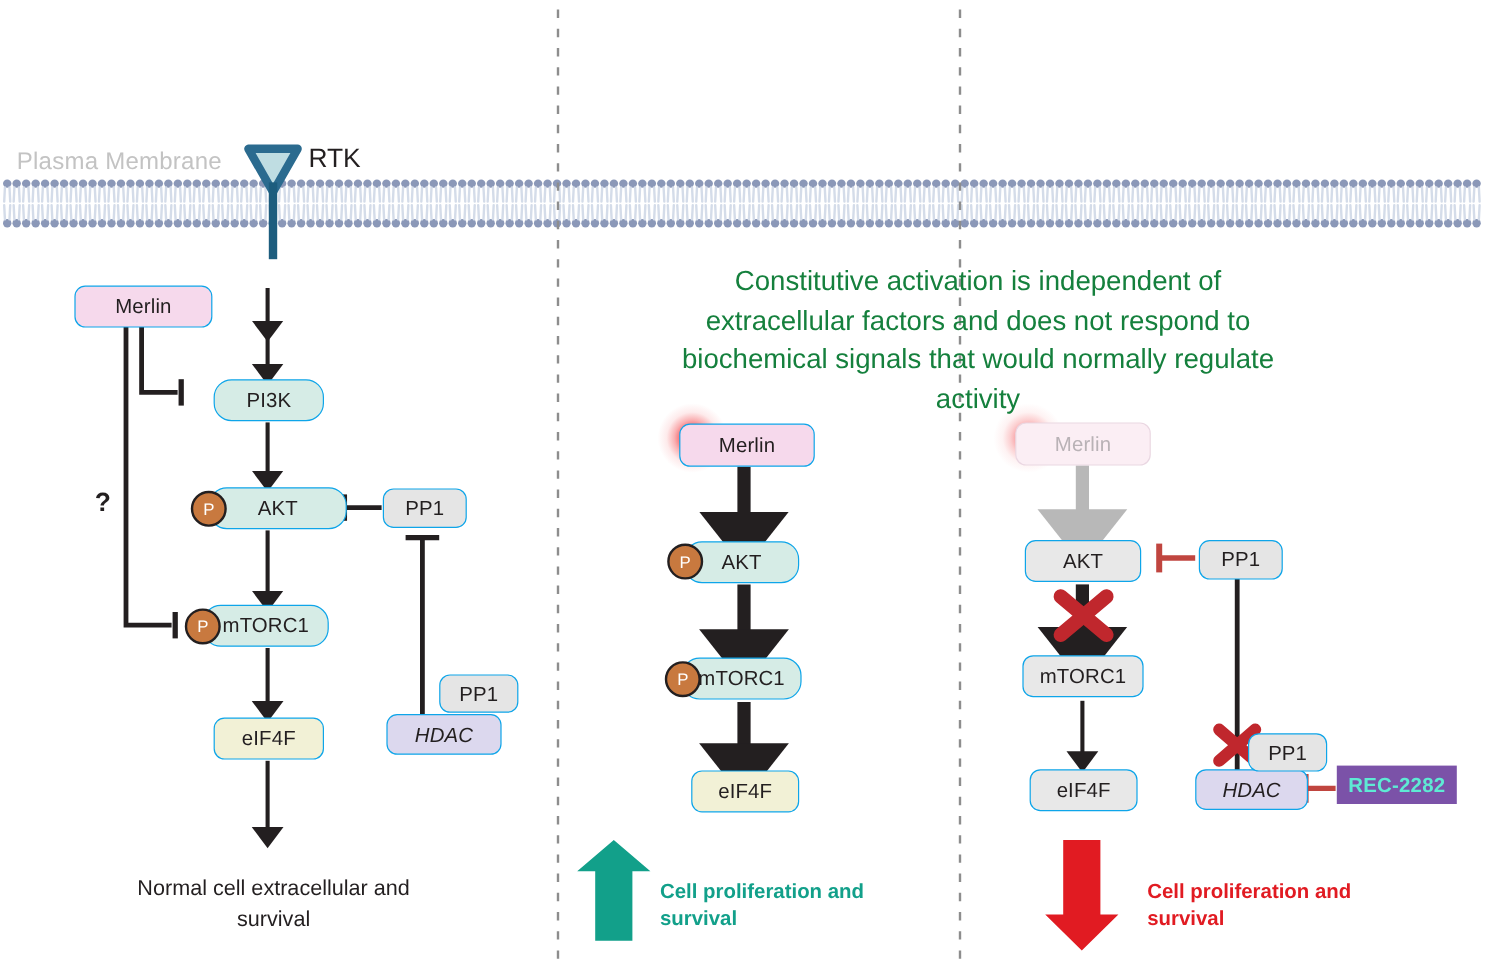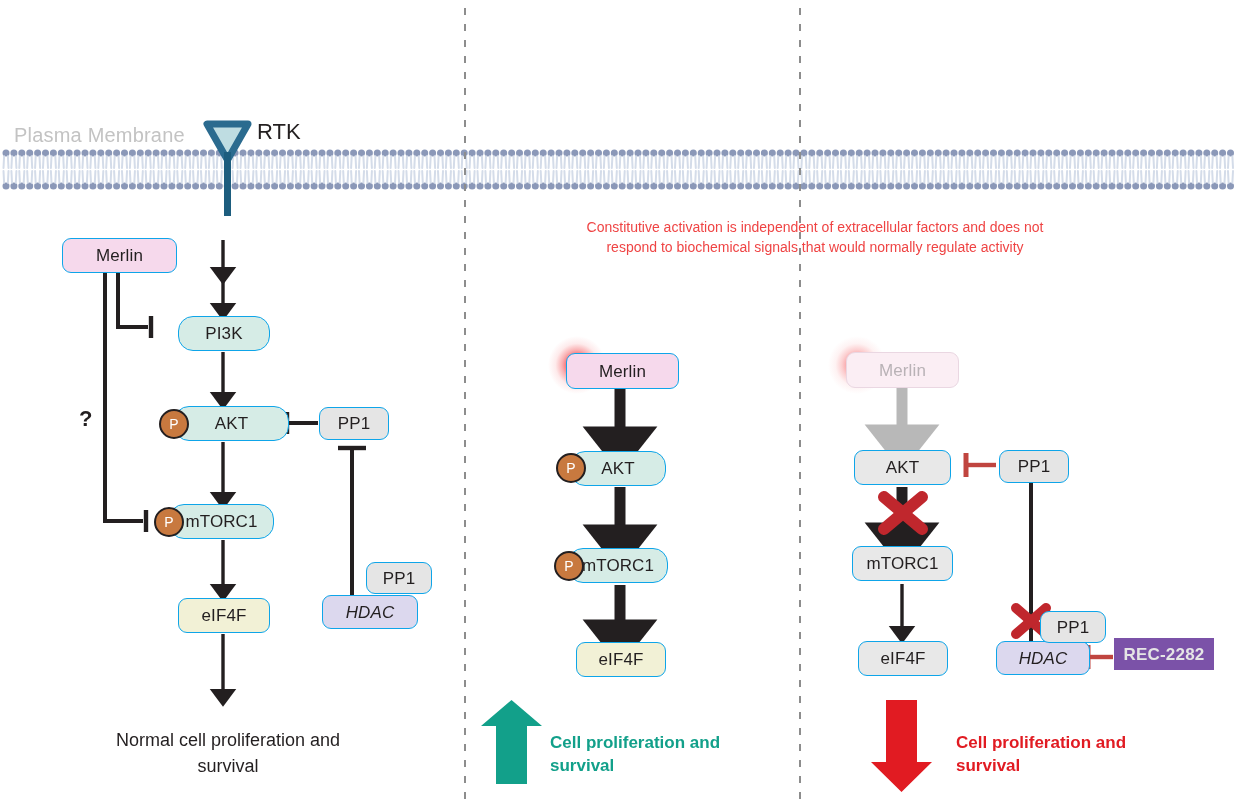--- a/index.html
+++ b/index.html
@@ -31,21 +31,21 @@
   .n-pink {background:#f6d9ec;}
   .n-orange{background:#e5e5e5;}
   .n-yellow{background:#f2f1d6;}
   .n-purple{background:#dcd8ee;font-style:italic;}
   .n-gray  {background:#e8e8e8;}
   .n-faded {
     background:#fbeef4;border-color:#ead7e2;color:#b9b2b6;
   }
   .n-rec{
     background:#7b52a8;border:none;border-radius:0;
-    color:#e5e5e5;font-weight:bold;font-size:17px;
+    color:#5eead4;font-weight:bold;font-size:17px;
     letter-spacing:0.2px;
   }
 
   
   .phos{
     position:absolute;
     width:30px;height:30px;border-radius:50%;
     background:#c8793f;border:2px solid #231f20;
     box-sizing:border-box;
     display:flex;align-items:center;justify-content:center;
@@ -54,22 +54,22 @@
   }
 
   
   .txt{position:absolute;z-index:8;line-height:1.28;}
   #plasma-membrane-label{
     font-size:20px;color:#c3c3c3;left:14px;top:123px;letter-spacing:0.2px;
   }
   #rtk-label{font-size:22px;left:257px;top:118px;}
   #question-mark{font-size:22px;font-weight:bold;left:79px;top:405px;}
   #constitutive-note{
-    left:565px;top:218px;width:500px;text-align:center;font-size:14px;
-    line-height:1.42;color:#ef4444;
+    left:565px;top:218px;width:500px;text-align:center;font-size:23px;
+    line-height:1.42;color:#15803d;
   }
   #normal-outcome-label{
     left:108px;top:728px;width:240px;text-align:center;font-size:18px;line-height:1.42;
   }
   #mid-outcome-label{
     left:550px;top:731px;width:210px;font-size:17px;font-weight:bold;color:#12a08a;
     line-height:1.38;
   }
   #right-outcome-label{
     left:956px;top:731px;width:215px;font-size:17px;font-weight:bold;color:#e11b22;
@@ -1138,21 +1138,21 @@
     </g>
   </svg>
 
   <div class="glow" style="left:548px;top:336px;width:58px;height:58px;"></div>
   <div class="glow" style="left:828px;top:336px;width:58px;height:58px;opacity:0.62;"></div>
 
   <div class="txt" id="plasma-membrane-label">Plasma Membrane</div>
   <div class="txt" id="rtk-label">RTK</div>
   <div class="txt" id="question-mark">?</div>
   <div class="txt" id="constitutive-note">Constitutive activation is independent of extracellular factors and does not respond to biochemical signals that would normally regulate activity</div>
-  <div class="txt" id="normal-outcome-label">Normal cell proliferation and survival</div>
+  <div class="txt" id="normal-outcome-label">Normal cell extracellular and survival</div>
   <div class="txt" id="mid-outcome-label">Cell proliferation and survival</div>
   <div class="txt" id="right-outcome-label">Cell proliferation and survival</div>
 
   <div class="node n-pink" style="left:62px;top:238px;width:115px;height:35px;">Merlin</div>
 
   <div class="node n-green" style="left:178px;top:316px;width:92px;height:35px;">PI3K</div>
 
   <div class="node n-green" style="left:174px;top:406px;width:115px;height:35px;">AKT</div>
   <div class="phos" style="left:159px;top:409px;">P</div>
 

